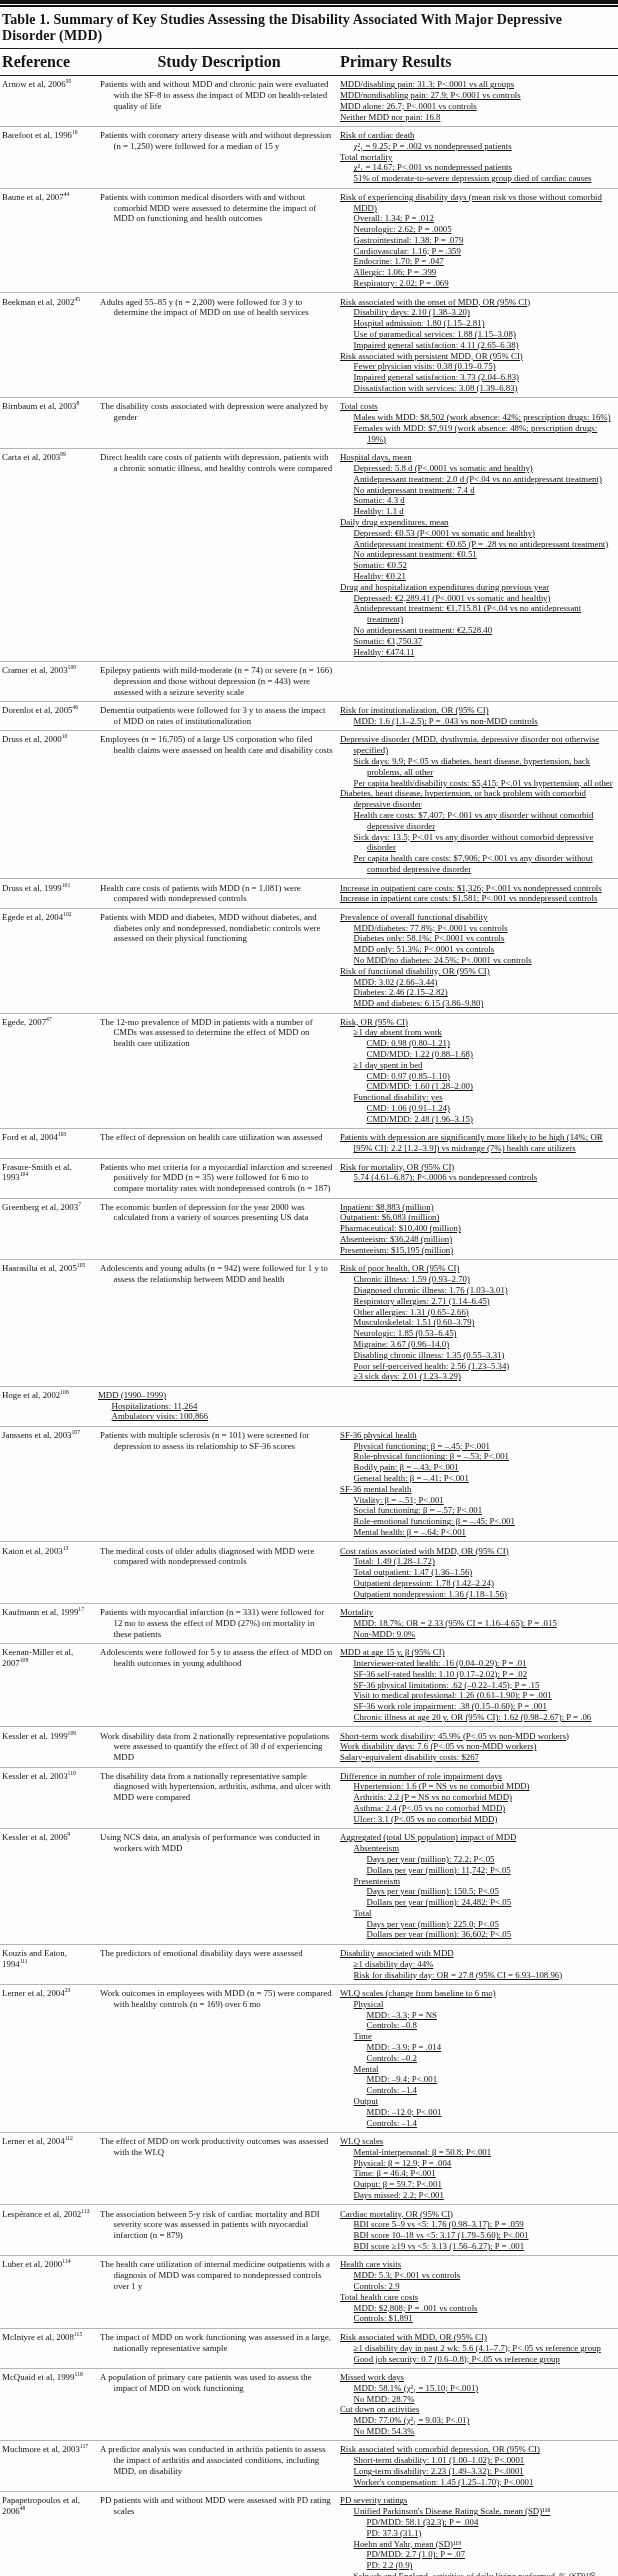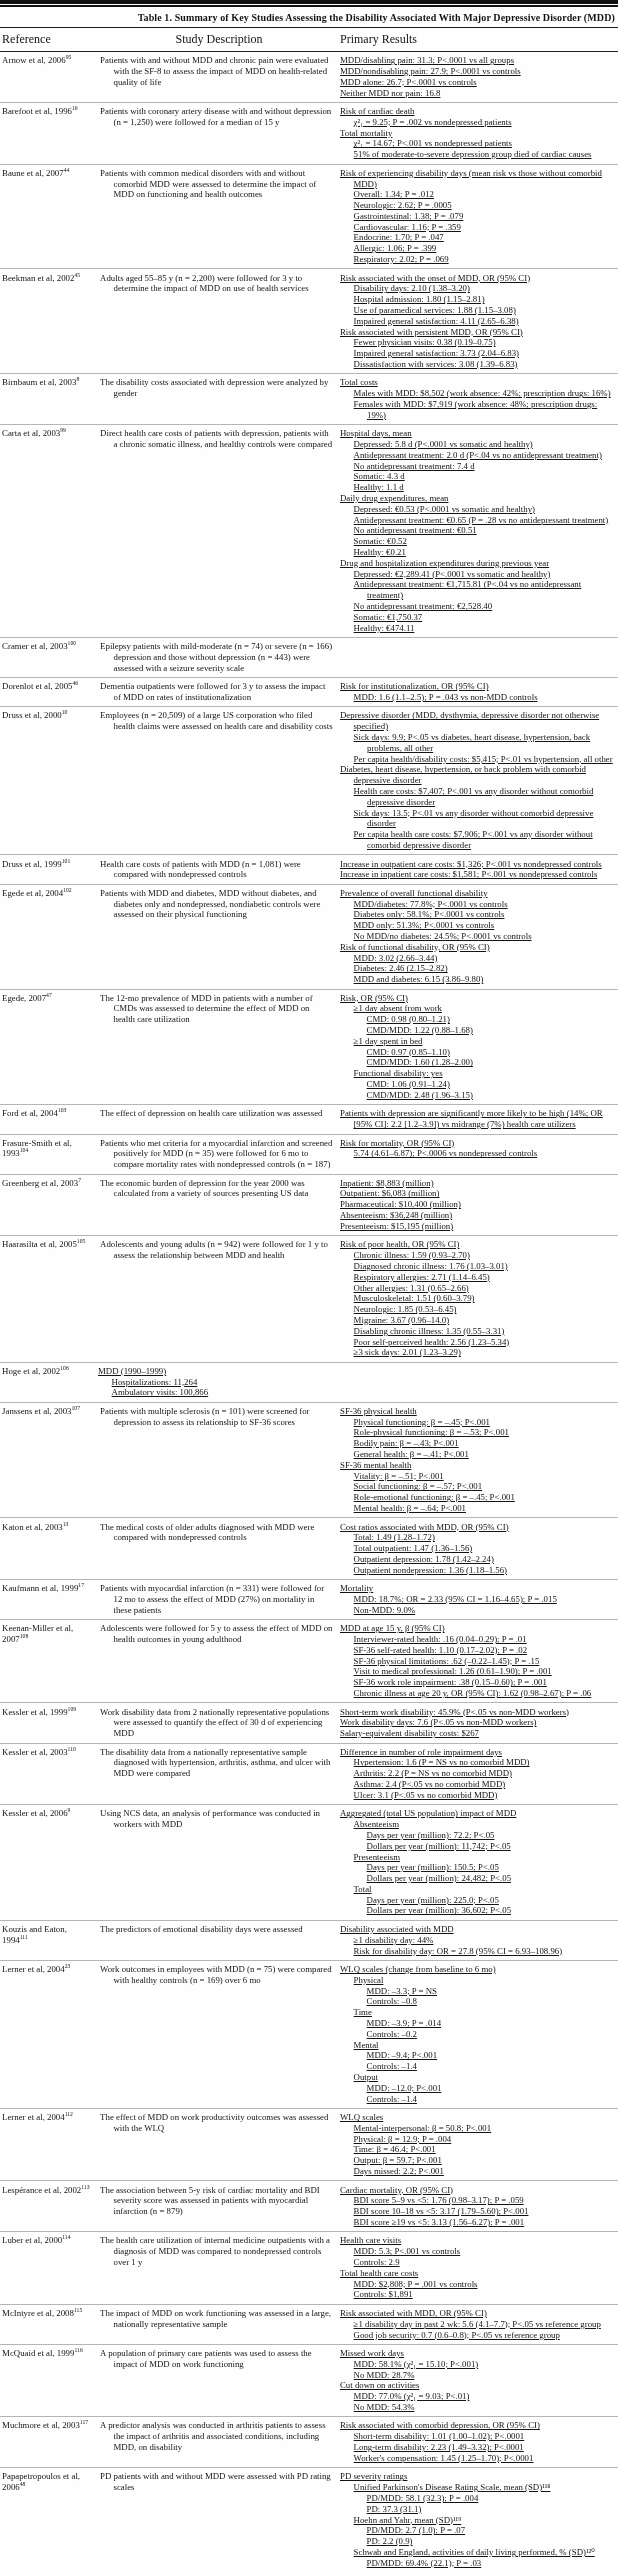--- a/index.html
+++ b/index.html
@@ -2,23 +2,23 @@
 <html style="font-size:8.2px"><head>
 <meta charset="utf-8">
 <title>Table 1</title>
 <style>
   html,body{margin:0;padding:0;background:#ffffff;}
   body{width:618px;font-family:"Liberation Serif","DejaVu Serif",serif;color:#141414;
        -webkit-font-smoothing:antialiased;}
   .page{width:618px;min-height:3709px;box-sizing:border-box;background:#fefefe;}
   .bar-thick{height:3.6px;background:#101010;}
   .bar-thin{height:1.5px;background:#101010;margin-top:1.5px;}
-  .title{font-size:10px;font-weight:bold;padding:5.2px 3.1px 4.1px 2.1px;letter-spacing:0.1px;
-         border-bottom:1px solid #1d1d1d;text-align:right;}
-  .head-row{display:flex;font-size:12px;padding:4.6px 0 3.6px 0;border-bottom:1.5px solid #202020;}
+  .title{font-size:14px;font-weight:bold;padding:5.2px 3.1px 4.1px 2.1px;letter-spacing:0.1px;
+         border-bottom:1px solid #1d1d1d;}
+  .head-row{display:flex;font-size:16px;padding:4.6px 0 3.6px 0;border-bottom:1.5px solid #202020;font-weight:bold;}
   .h-ref{width:98px;padding-left:2.1px;box-sizing:border-box;text-align:left;}
   .h-desc{width:242px;text-align:center;box-sizing:border-box;}
   .h-res{flex:1;box-sizing:border-box;}
   .rows{}
   .row{display:flex;align-items:flex-start;padding:3.1px 0 3.6px 0;border-bottom:0.5px solid #b5b5b5;
        font-size:8.8px;line-height:10.8px;}
   .row:last-child{border-bottom:none;}
   .c-ref{width:98px;box-sizing:border-box;padding-left:2.1px;padding-right:4.1px;}
   .c-ref sup{font-size:5.7px;line-height:0;}
   .c-desc{width:242px;box-sizing:border-box;padding-right:7.2px;padding-left:15.5px;text-indent:-13.4px;}
@@ -133,21 +133,21 @@
       <div class="row">
         <div class="c-ref">Dorenlot et al, 2005<sup>46</sup></div>
         <div class="c-desc">Dementia outpatients were followed for 3 y to assess the impact of MDD on rates of institutionalization</div>
         <div class="c-res">
           <div class="rl i0">Risk for institutionalization, OR (95% CI)</div>
           <div class="rl i1">MDD: 1.6 (1.1–2.5); P = .043 vs non-MDD controls</div>
         </div>
       </div>
       <div class="row">
         <div class="c-ref">Druss et al, 2000<sup>10</sup></div>
-        <div class="c-desc">Employees (n = 20,509) of a large US corporation who filed health claims were assessed on health care and disability costs</div>
+        <div class="c-desc">Employees (n = 16,705) of a large US corporation who filed health claims were assessed on health care and disability costs</div>
         <div class="c-res">
           <div class="rl i0">Depressive disorder (MDD, dysthymia, depressive disorder not otherwise specified)</div>
           <div class="rl i1">Sick days: 9.9; P&lt;.05 vs diabetes, heart disease, hypertension, back problems, all other</div>
           <div class="rl i1">Per capita health/disability costs: $5,415; P&lt;.01 vs hypertension, all other</div>
           <div class="rl i0">Diabetes, heart disease, hypertension, or back problem with comorbid depressive disorder</div>
           <div class="rl i1">Health care costs: $7,407; P&lt;.001 vs any disorder without comorbid depressive disorder</div>
           <div class="rl i1">Sick days: 13.5; P&lt;.01 vs any disorder without comorbid depressive disorder</div>
           <div class="rl i1">Per capita health care costs: $7,906; P&lt;.001 vs any disorder without comorbid depressive disorder</div>
         </div>
       </div>

